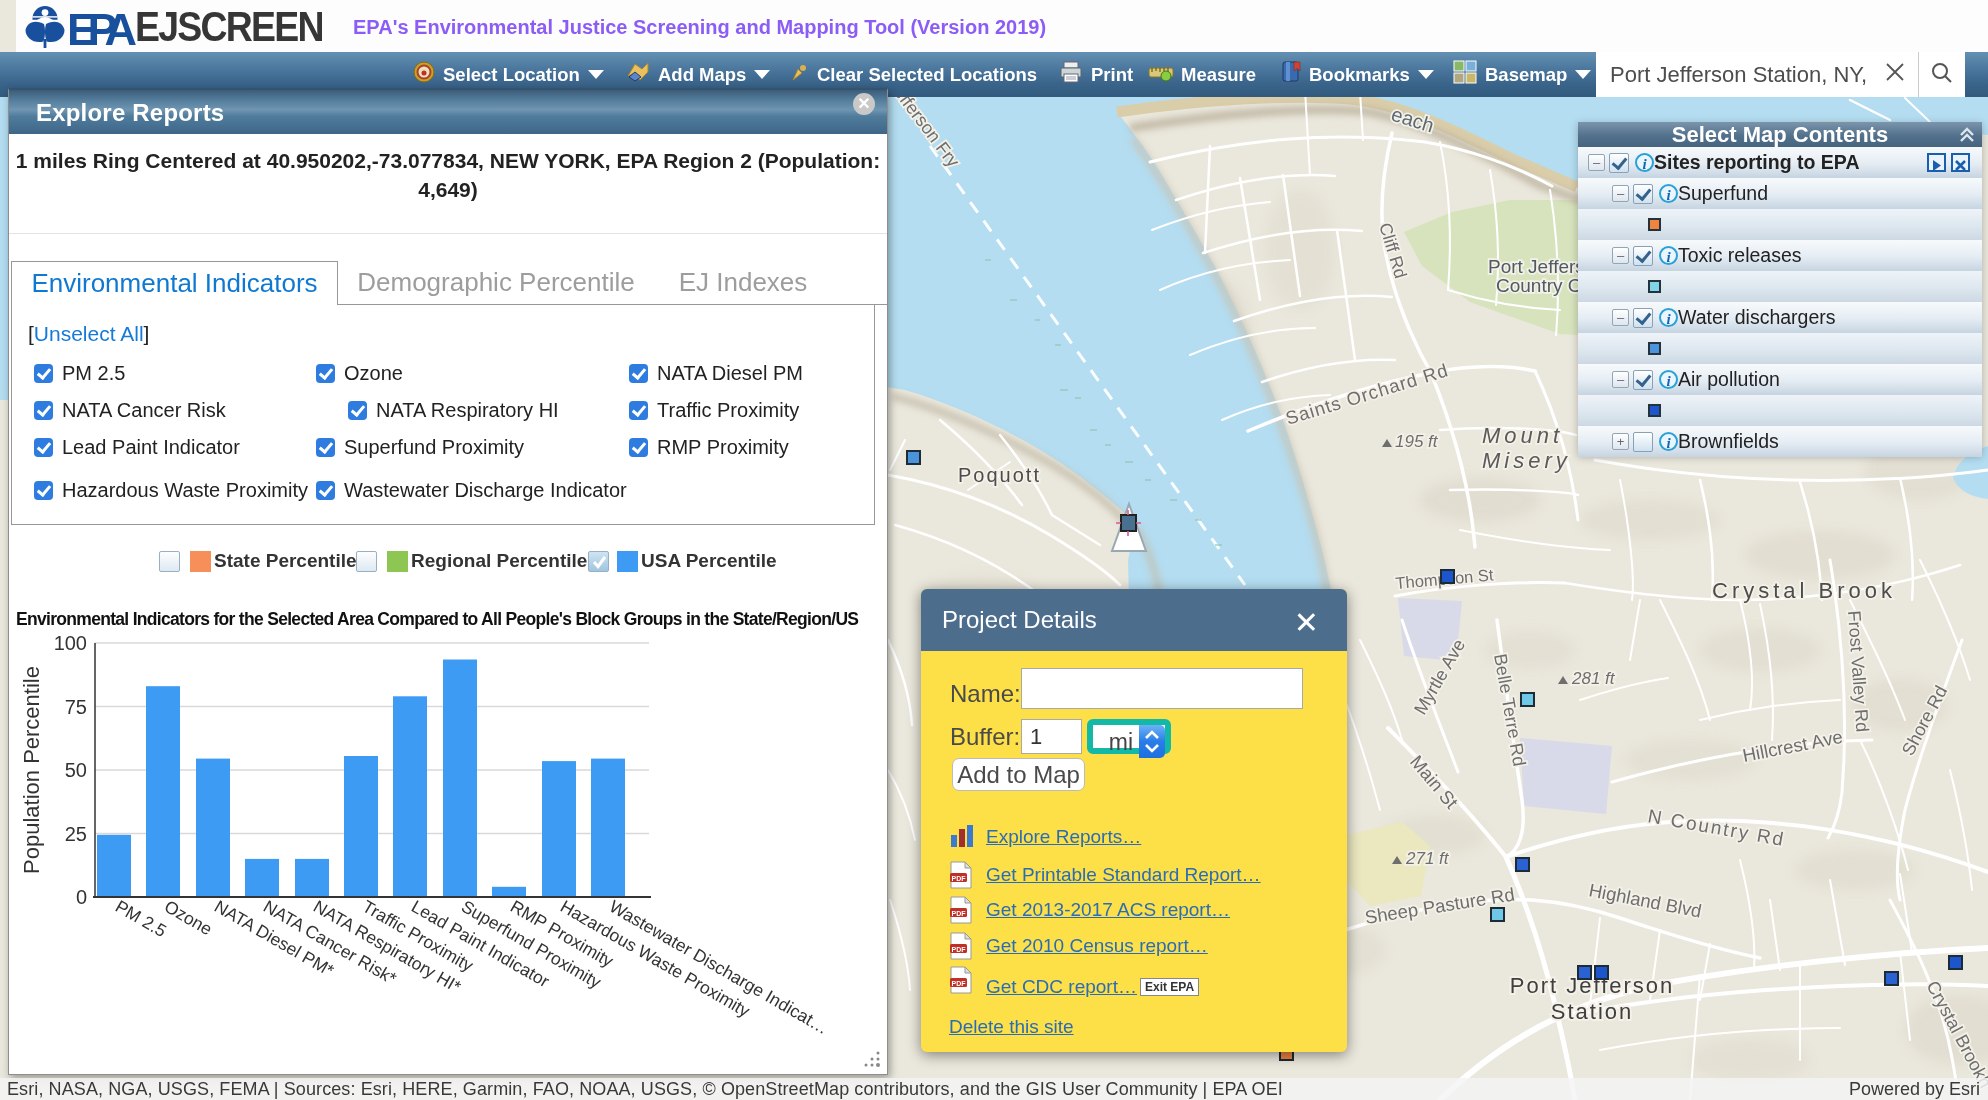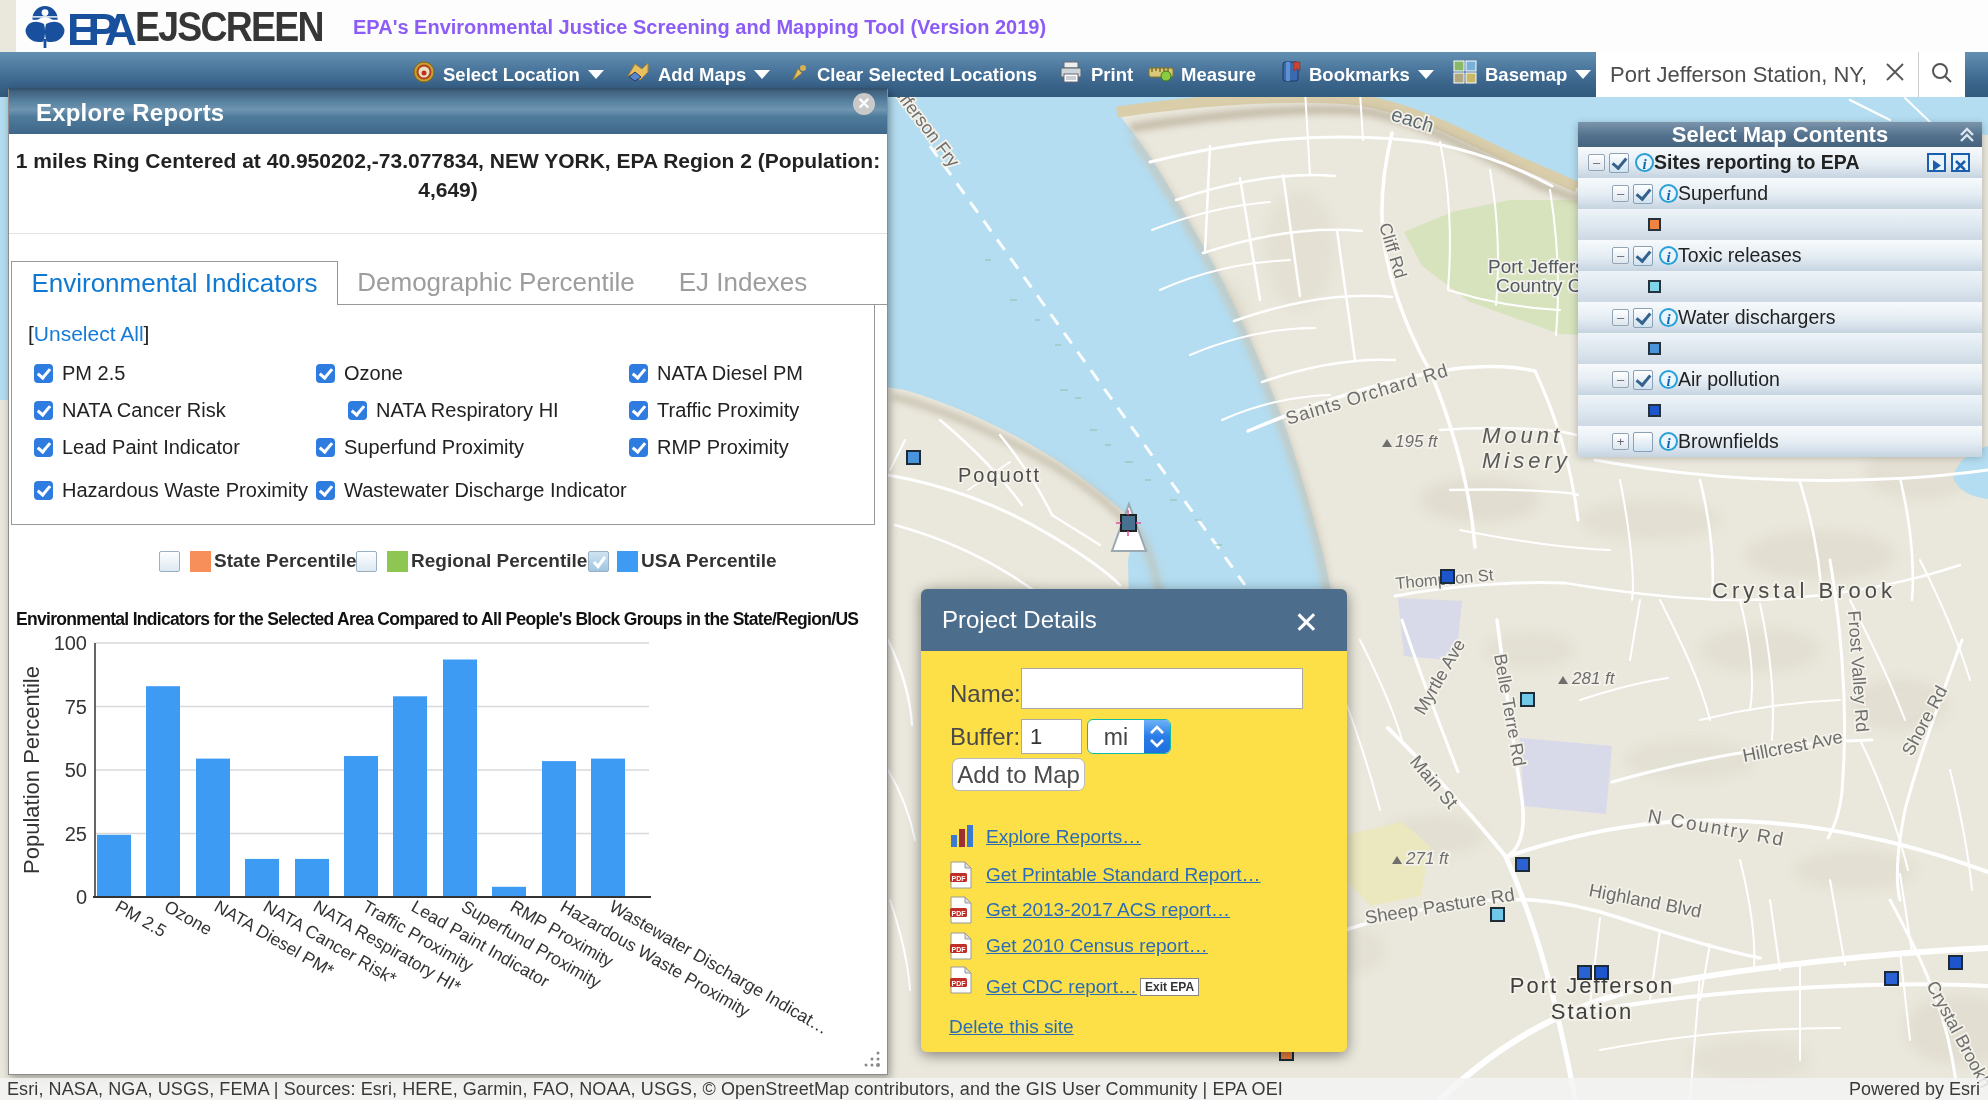--- a/index.html
+++ b/index.html
@@ -426,21 +426,21 @@
   </div>
   <div id="proj">
     <div class="hd">
         <div class="t">Project Details</div>
         <div class="x">✕</div>
       </div>
     <div class="row" style="left:29px;top:91px;">Name:</div>
     <input style="position: absolute; left: 100px; top: 79px; width: 282px; height: 41px;">
     <div class="row" style="left:29px;top:134px;">Buffer:</div>
     <input style="position: absolute; left: 100px; top: 130px; width: 61px; height: 35px;" value="1">
-    <div style="position:absolute;left:166px;top:130px;width:84px;height:35px;border:1px solid #14b8a6;border-radius:6px;background:#fff;">
+    <div style="position:absolute;left:166px;top:130px;width:84px;height:35px;border:6px solid #14b8a6;border-radius:6px;background:#fff;">
       <div style="position:absolute;left:0;top:4px;width:56px;text-align:center;font-size:23px;color:#444;">mi</div>
       <div style="position:absolute;right:0;top:0;width:26px;height:33px;border-radius:0 5px 5px 0;background:linear-gradient(180deg,#6db1f7 0%,#2a7de8 50%,#1f6fe0 100%);">
         <svg width="26" height="33" viewBox="0 0 26 33">
             <path d="M7 13 L13 7 L19 13" fill="none" stroke="#fff" stroke-width="2.6"></path>
             <path d="M7 20 L13 26 L19 20" fill="none" stroke="#fff" stroke-width="2.6"></path>
           </svg>
       </div>
     </div>
     <div class="addbtn">Add to Map</div>
     <div class="picon" style="top:234px;"><svg width="26" height="26" viewBox="0 0 26 26">

